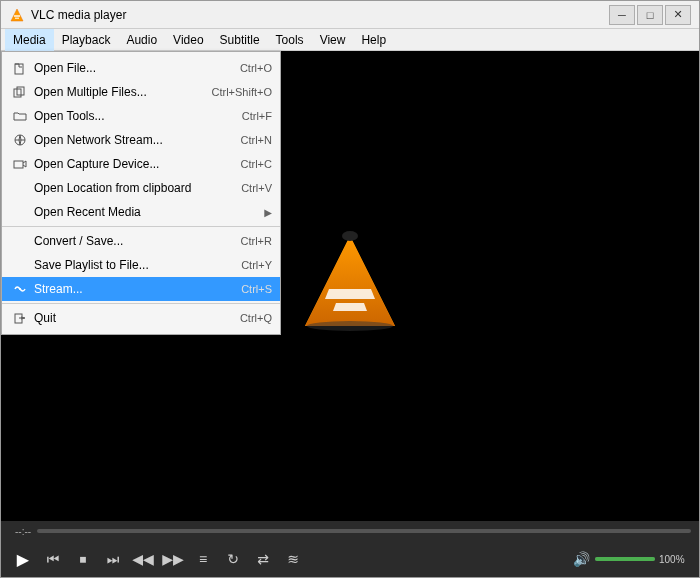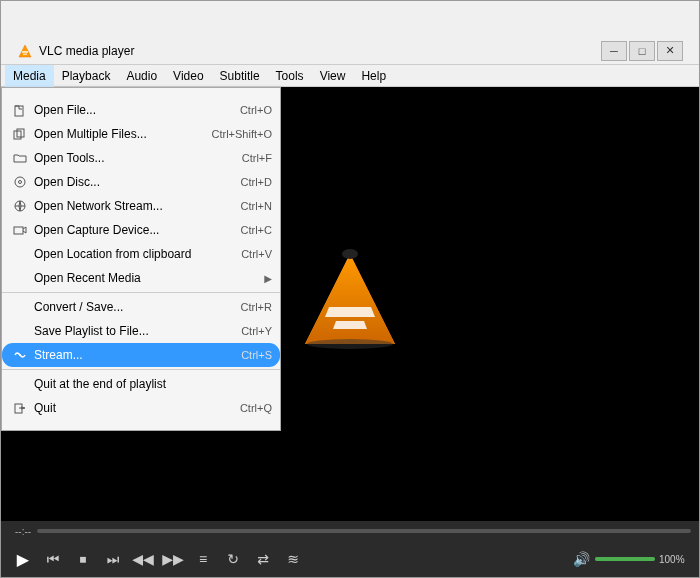--- a/index.html
+++ b/index.html
@@ -17,24 +17,23 @@
       background: #f0f0f0;
       border: 1px solid #999;
       display: flex;
       flex-direction: column;
     }
     .title-bar {
       background: #f0f0f0;
       height: 28px;
       display: flex;
       align-items: center;
-      padding: 0 16px;
+      padding: 0 8px;
       border-bottom: 1px solid #ccc;
       user-select: none;
-      margin-top: 36px;
     }
     .title-bar-icon {
       width: 16px;
       height: 16px;
       margin-right: 6px;
     }
     .title-bar-text {
       flex: 1;
       font-size: 12px;
       color: #000;
@@ -79,35 +78,34 @@
     
     .dropdown {
       position: absolute;
       top: 22px;
       left: 0;
       background: #f5f5f5;
       border: 1px solid #aaa;
       box-shadow: 2px 2px 5px rgba(0,0,0,0.2);
       z-index: 100;
       min-width: 280px;
-      padding: 10px 0;
+      padding: 4px 0;
     }
     .dd-item {
       display: flex;
       align-items: center;
       padding: 4px 8px;
       cursor: pointer;
       font-size: 12px;
       color: #000;
       min-height: 22px;
     }
     .dd-item.highlighted {
       background: #3399ff;
       color: #fff;
-      border-radius: 11px;
     }
     .dd-item .dd-icon {
       width: 20px;
       height: 16px;
       margin-right: 4px;
       display: flex;
       align-items: center;
       justify-content: center;
       font-size: 12px;
       flex-shrink: 0;
@@ -301,30 +299,20 @@
       <div class="dd-item">
         <span class="dd-icon">
           <svg width="14" height="14" viewBox="0 0 14 14">
               <path d="M1,4 L1,11 L13,11 L13,5 L6,5 L5,4 Z" fill="none" stroke="#555" stroke-width="1"></path>
             </svg>
         </span>
         <span class="dd-label">Open Tools...</span>
         <span class="dd-shortcut">Ctrl+F</span>
       </div>
 
-      <div class="dd-item">
-        <span class="dd-icon">
-          <svg width="14" height="14" viewBox="0 0 14 14">
-              <circle cx="7" cy="7" r="5" fill="none" stroke="#555" stroke-width="1"></circle>
-              <circle cx="7" cy="7" r="1.5" fill="none" stroke="#555" stroke-width="1"></circle>
-            </svg>
-        </span>
-        <span class="dd-label">Open Disc...</span>
-        <span class="dd-shortcut">Ctrl+D</span>
-      </div>
 
       <div class="dd-item">
         <span class="dd-icon">
           <svg width="14" height="14" viewBox="0 0 14 14">
               <circle cx="7" cy="7" r="5" fill="none" stroke="#555" stroke-width="1"></circle>
               <path d="M7,2 Q9,7 7,12" fill="none" stroke="#555" stroke-width="1"></path>
               <path d="M7,2 Q5,7 7,12" fill="none" stroke="#555" stroke-width="1"></path>
               <line x1="2" y1="7" x2="12" y2="7" stroke="#555" stroke-width="1"></line>
             </svg>
         </span>
@@ -373,25 +361,20 @@
           <svg width="14" height="14" viewBox="0 0 14 14">
             <path d="M2,7 Q4,3 7,7 Q10,11 12,7" fill="none" stroke="white" stroke-width="1.5"></path>
             <circle cx="7" cy="7" r="1" fill="white"></circle>
           </svg>
         </span>
         <span class="dd-label">Stream...</span>
         <span class="dd-shortcut">Ctrl+S</span>
       </div>
       <div class="dd-separator"></div>
 
-      <div class="dd-item">
-        <span class="dd-icon"></span>
-        <span class="dd-label">Quit at the end of playlist</span>
-        <span class="dd-shortcut"></span>
-      </div>
 
       <div class="dd-item">
         <span class="dd-icon">
           <svg width="14" height="14" viewBox="0 0 14 14">
               <rect x="2" y="3" width="7" height="9" fill="none" stroke="#555" stroke-width="1"></rect>
               <polyline points="8,6 12,7 8,8" fill="none" stroke="#555" stroke-width="1"></polyline>
               <line x1="9" y1="7" x2="6" y2="7" stroke="#555" stroke-width="1"></line>
             </svg>
         </span>
         <span class="dd-label">Quit</span>

